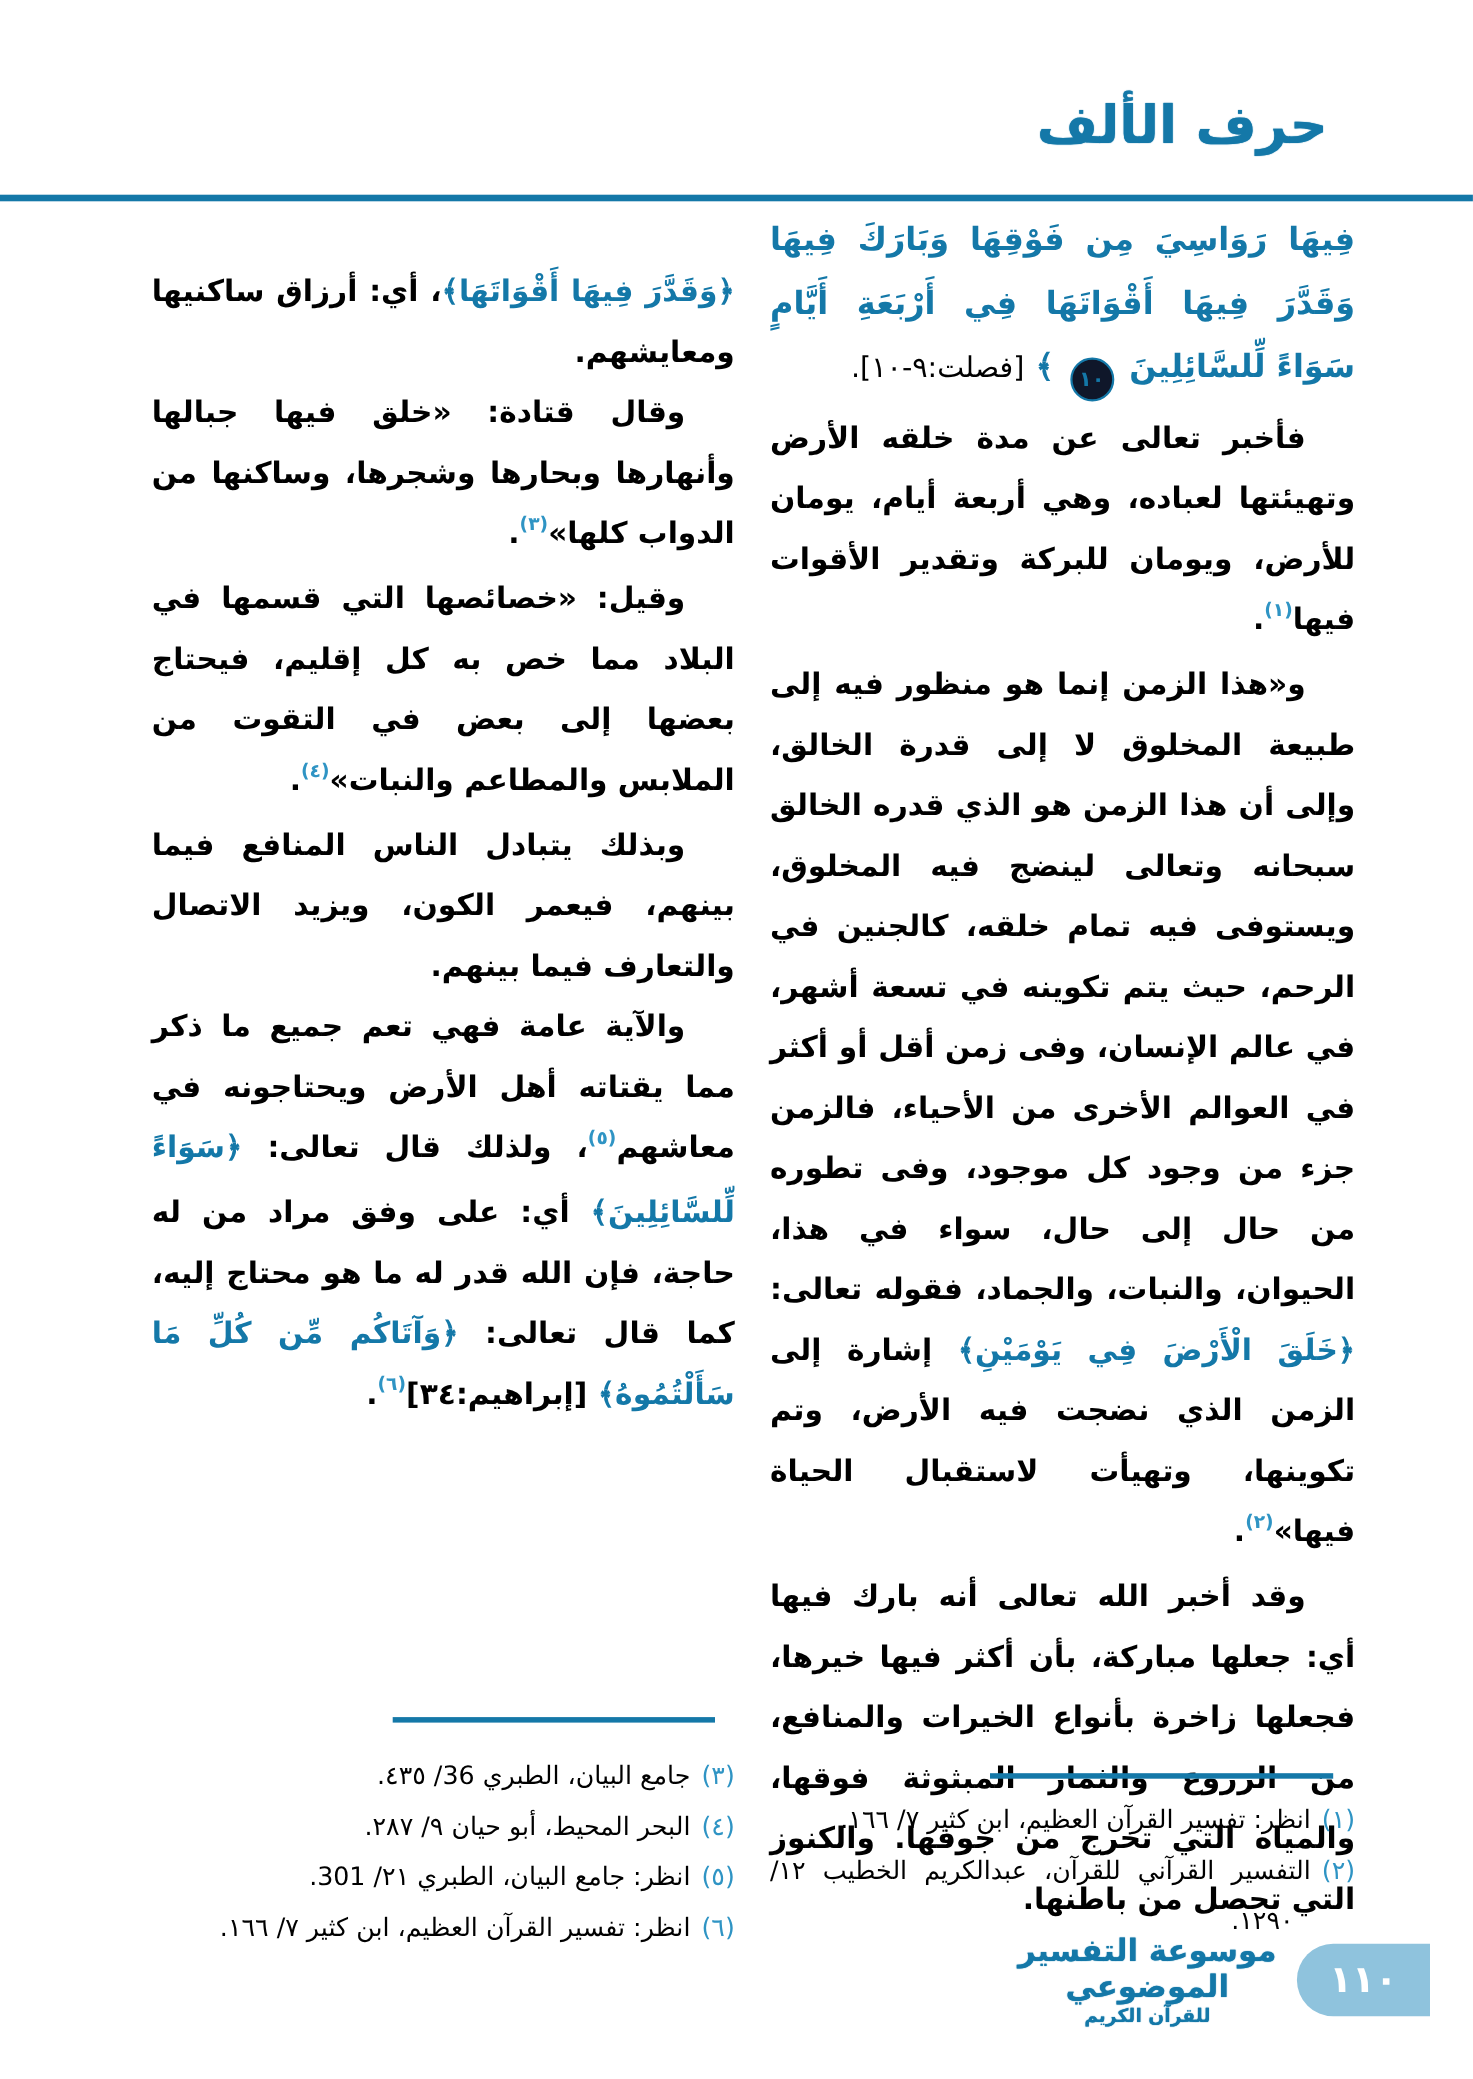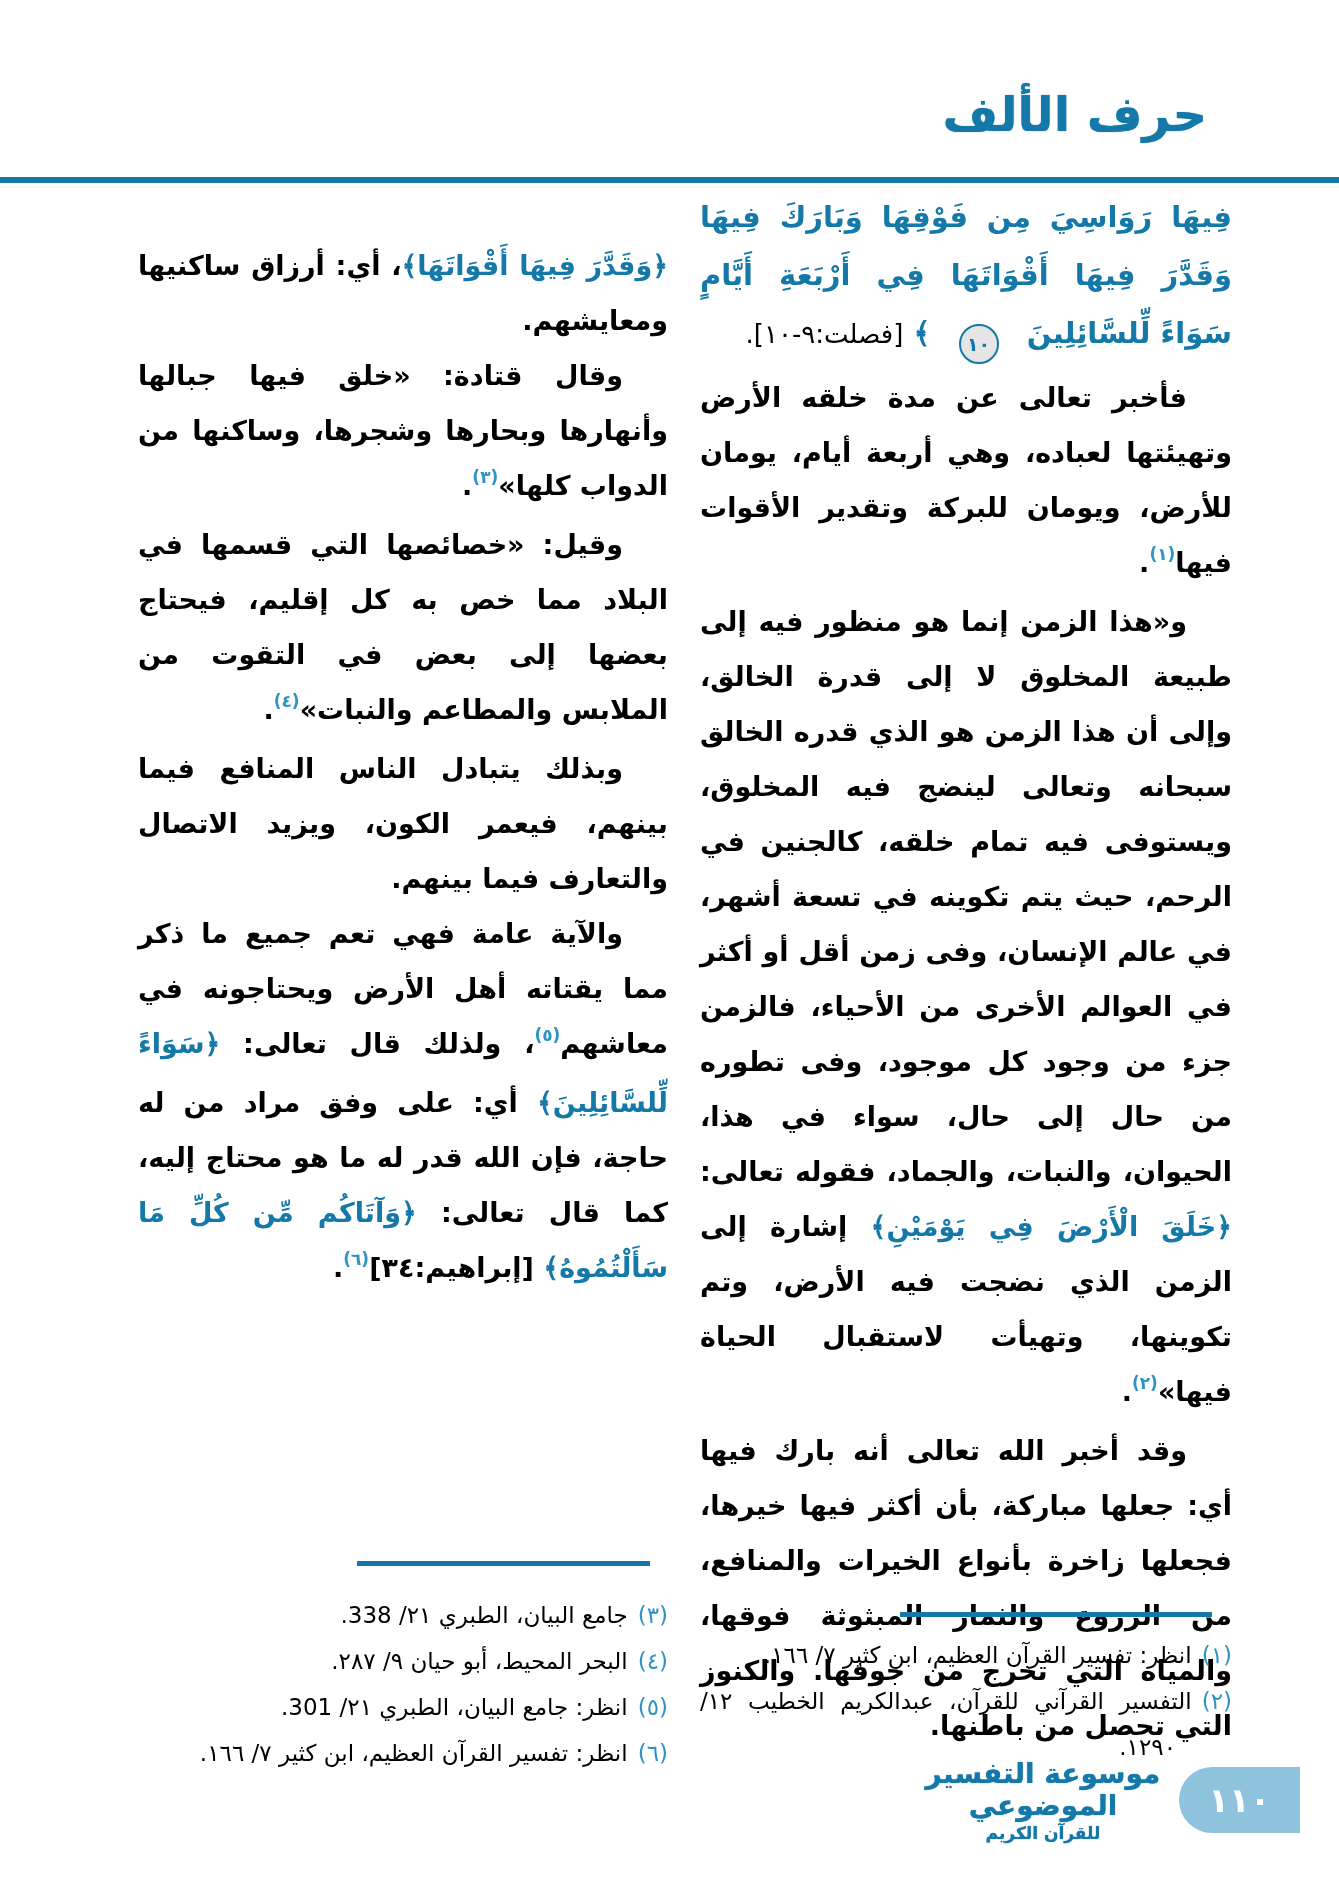--- a/index.html
+++ b/index.html
@@ -36,22 +36,22 @@
   }
   
   .verse-block {
     font-size:29px; line-height:58px; font-weight:bold;
     color:var(--accent); text-align:justify; margin-bottom:6px;
   }
   .ayah-circle {
     display:inline-block; width:40px; height:40px;
     border:2px solid var(--accent); border-radius:50%;
     font-size:19px; line-height:36px; text-align:center;
-    color:var(--accent); margin:0 18px; vertical-align:-8px;
-    background:#e5e5e5;
+    color:var(--accent); margin:0 4px; vertical-align:-8px;
+    background:#0f172a;
   }
   .verse-close { color:var(--accent); font-weight:bold; }
   .verse-ref { color:#000; font-weight:normal; font-size:26px; }
   
   .fn-sep { position:absolute; height:5px; background:var(--accent); }
   .fn-sep-right { top:1612px; left:900px; width:312px; }
   .fn-sep-left  { top:1561px; left:357px; width:293px; }
   
   .footnotes { position:absolute; font-size:23px; line-height:46px; color:#000; text-align:justify; }
   .footnotes-right { top:1632px; left:700px; width:532px; }
@@ -114,21 +114,21 @@
   </div>
 
   <div class="fn-sep fn-sep-right"></div>
   <div class="fn-sep fn-sep-left"></div>
 
   <div class="footnotes footnotes-right">
       <div class="footnote"><span class="fnum">(١)</span><span>انظر: تفسير القرآن العظيم، ابن كثير ٧/ ١٦٦.</span></div>
       <div class="footnote"><span class="fnum">(٢)</span><span>التفسير القرآني للقرآن، عبدالكريم الخطيب ١٢/ ١٢٩٠.</span></div>
     </div>
   <div class="footnotes footnotes-left">
-      <div class="footnote"><span class="fnum">(٣)</span><span>جامع البيان، الطبري ٢١/ 338.</span></div>
+      <div class="footnote"><span class="fnum">(٣)</span><span>جامع البيان، الطبري 36/ ٤٣٥.</span></div>
       <div class="footnote"><span class="fnum">(٤)</span><span>البحر المحيط، أبو حيان ٩/ ٢٨٧.</span></div>
       <div class="footnote"><span class="fnum">(٥)</span><span>انظر: جامع البيان، الطبري ٢١/ 301.</span></div>
       <div class="footnote"><span class="fnum">(٦)</span><span>انظر: تفسير القرآن العظيم، ابن كثير ٧/ ١٦٦.</span></div>
     </div>
 
   <div class="logo">
     <div class="logo-line1">موسوعة التفسير الموضوعي</div>
     <div class="logo-line2">للقرآن الكريم</div>
   </div>
 

